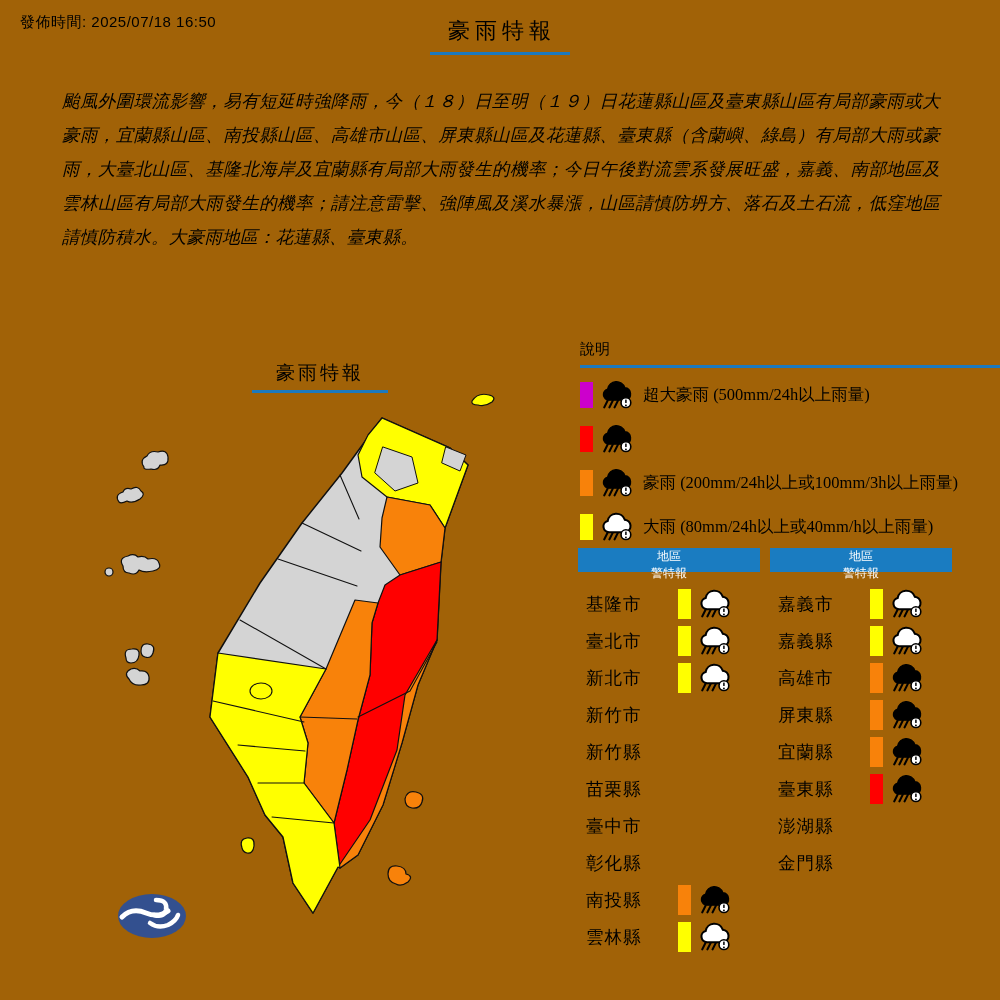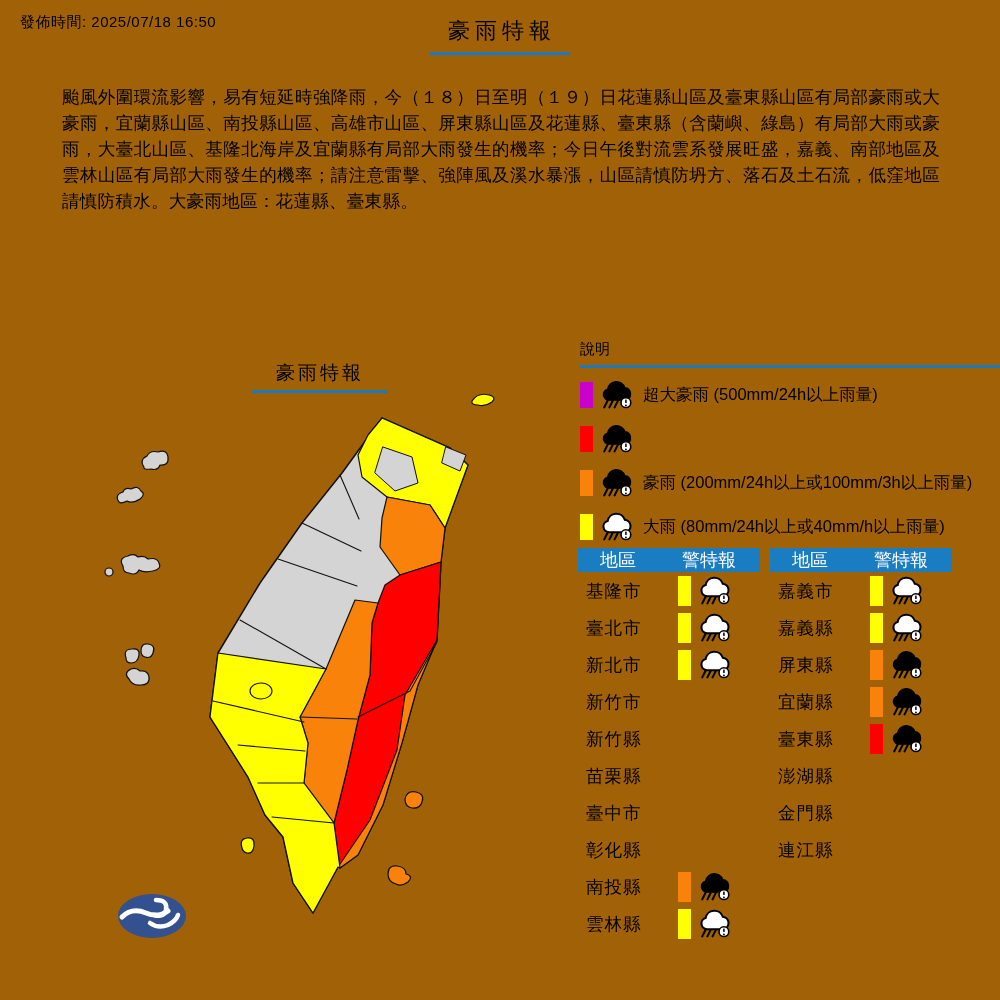--- a/index.html
+++ b/index.html
@@ -3,42 +3,42 @@
 <meta charset="utf-8">
 <style>
   html,body{margin:0;padding:0;background:#fff;}
   #app{position:relative;width:1000px;height:1000px;background:#a16207;overflow:hidden;
        font-family:"Liberation Sans","DejaVu Sans",sans-serif;color:#000;}
   .abs{position:absolute;}
   #publish-time{left:20px;top:13px;font-size:15px;letter-spacing:.5px;}
   #main-title-wrap{left:0;right:0;top:16px;text-align:center;}
   #main-title{display:inline-block;font-size:22px;letter-spacing:5px;padding:0 14px 6px 18px;
               border-bottom:3px solid #1B79BE;}
-  #description{left:62px;top:84px;width:878px;font-size:17.5px;line-height:26px;
-               text-align:justify;letter-spacing:.3px;}
+  #description{left:62px;top:84px;width:878px;font-size:17.5px;line-height:34px;
+               text-align:justify;letter-spacing:.3px;font-style:italic;}
   
   #map-box{left:100px;top:355px;width:420px;height:600px;}
   #map-title{left:252px;top:360px;width:136px;text-align:center;font-size:19px;
              letter-spacing:3px;padding-bottom:4px;border-bottom:3px solid #1B79BE;}
   
-  #legend{left:580px;top:340px;width:420px;}
+  #legend{left:580px;top:340px;width:420px;font-family:Liberation Serif, serif;}
   #legend-title{font-size:15px;margin:0 0 6px 0;}
   #legend-rule{height:3px;background:#1B79BE;margin-bottom:6px;}
   .lrow{display:flex;align-items:center;height:34px;margin-top:10px;}
   .lrow .sw{width:13px;height:26px;margin-right:6px;flex:0 0 auto;}
   .lrow .wicon{margin-right:8px;}
   .lrow .ltxt{font-size:16.5px;white-space:nowrap;}
   .sw-m{background:#CC00CC}.sw-r{background:#FF0000}.sw-o{background:#F8820A}.sw-y{background:#FFFF00}
   
   #tables{left:578px;top:548px;width:384px;display:flex;gap:10px;}
   .wtable{width:182px;}
-  .thead{height:24px;background:#1A7CC1;color:#fff;display:flex;align-items:center;font-size:18px;}
+  .thead{height:24px;background:#1A7CC1;color:#fff;display:flex;align-items:center;font-size:12px;flex-direction:column;}
   .thead .c1{width:44%;text-align:center;}
   .thead .c2{flex:1;text-align:center;}
-  .tbody{padding-top:0;}
+  .tbody{padding-top:13px;}
   .trow{height:37px;display:flex;align-items:center;}
   .trow .rname{font-size:17.5px;margin-left:8px;width:92px;flex:0 0 auto;letter-spacing:1px;}
   .trow .wcell{display:flex;align-items:center;}
   .trow .sw{width:13px;height:30px;margin-right:6px;}
   .wicon{width:36px;height:30px;flex:0 0 auto;}
 </style>
 </head>
 <body>
 
 <div id="app">
@@ -245,20 +245,29 @@
         <div class="trow">
           <span class="rname">嘉義縣</span>
           <span class="wcell">
             <span class="sw sw-y"></span>
             <svg class="wicon" viewBox="0 0 38 32">
                 <use href="#cloud-outline"></use>
               </svg>
           </span>
         </div>
         <div class="trow">
+          <span class="rname">高雄市</span>
+          <span class="wcell">
+            <span class="sw sw-o"></span>
+            <svg class="wicon" viewBox="0 0 38 32">
+                <use href="#cloud-filled"></use>
+              </svg>
+          </span>
+        </div>
+        <div class="trow">
           <span class="rname">屏東縣</span>
           <span class="wcell">
             <span class="sw sw-o"></span>
             <svg class="wicon" viewBox="0 0 38 32">
                 <use href="#cloud-filled"></use>
               </svg>
           </span>
         </div>
         <div class="trow">
           <span class="rname">宜蘭縣</span>
@@ -276,21 +285,18 @@
             <svg class="wicon" viewBox="0 0 38 32">
                 <use href="#cloud-filled"></use>
               </svg>
           </span>
         </div>
         <div class="trow">
           <span class="rname">澎湖縣</span>
         </div>
         <div class="trow">
           <span class="rname">金門縣</span>
-        </div>
-        <div class="trow">
-          <span class="rname">連江縣</span>
         </div>
       </div>
     </div>
 
   </div>
 </div>
 
 </body></html>

